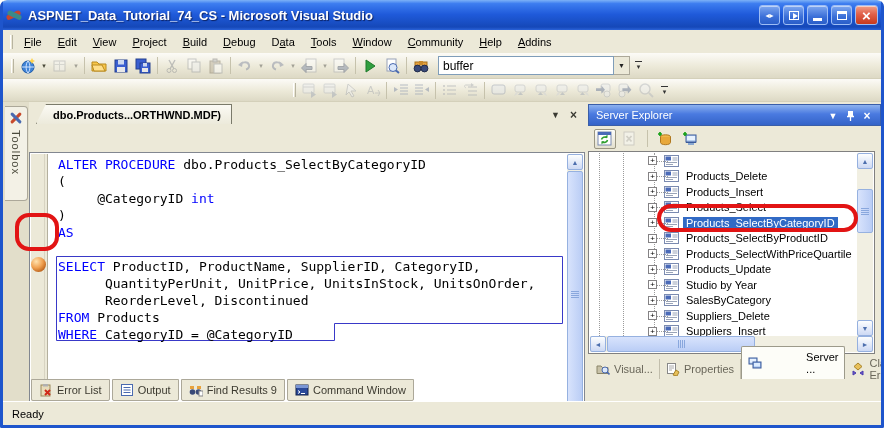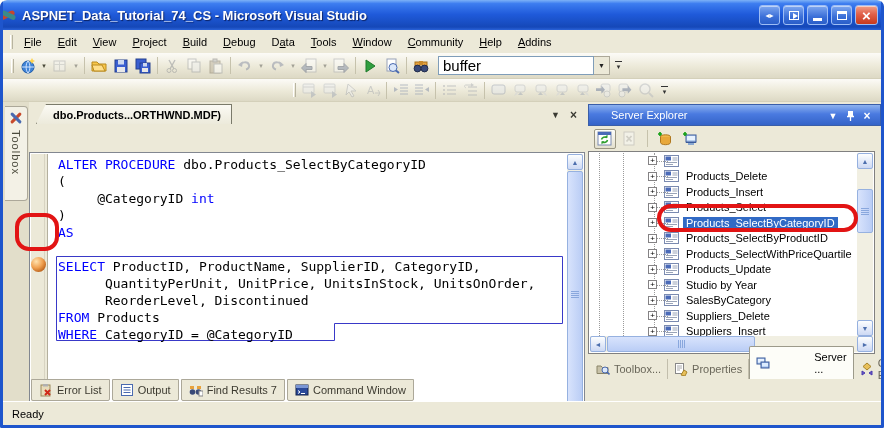--- a/index.html
+++ b/index.html
@@ -5,21 +5,21 @@
   html,body{margin:0;padding:0;width:884px;height:428px;overflow:hidden;background:#fff;
     font-family:"Liberation Sans",sans-serif;}
   *{box-sizing:border-box;}
   .window{position:relative;width:884px;height:428px;background:#ece9d8;overflow:hidden;
     border-radius:7px 7px 0 0;}
   .frame{position:absolute;inset:0;border:3px solid #1e55cc;border-top:none;border-radius:0 0 2px 2px;
     pointer-events:none;z-index:40;}
   
   .titlebar{position:absolute;left:0;top:0;width:884px;height:30px;display:flex;align-items:center;
     background:linear-gradient(180deg,#7db2f7 0%,#3d7df0 12%,#1f5ada 48%,#1548b8 90%,#2a62d8 100%);
-    border-radius:7px 7px 0 0;}
+    border-radius:7px 7px 0 0;padding-left:6px;}
   .title-text{color:#fff;font-weight:bold;font-size:13px;margin-left:6px;
     text-shadow:1px 1px 1px rgba(0,0,30,.6);white-space:nowrap;}
   #title-buttons{position:absolute;right:6px;top:5px;display:flex;gap:3px;}
   .tbt{width:21px;height:20px;border:1px solid #9dbdf5;border-radius:3px;display:flex;align-items:center;
     justify-content:center;background:linear-gradient(180deg,#7fa8f0,#3b6fd8 60%,#2a5ec8);
     color:#fff;font-size:8px;cursor:default;box-shadow:inset 0 1px 0 rgba(255,255,255,.5);}
   .tbt.close{background:linear-gradient(180deg,#f0a088,#e1604a 45%,#c63a1e);width:23px;}
   .g-pan{font-size:8px;letter-spacing:0;}
   .g-x{font-size:15px;font-weight:bold;line-height:1;}
   .g-min{width:9px;height:3px;background:#fff;margin-top:9px;}
@@ -36,21 +36,21 @@
   .toolbar{position:absolute;left:3px;width:878px;display:flex;align-items:center;
     background:linear-gradient(180deg,#fcfbf7,#ece9d8 55%,#ddd9c5);border-bottom:1px solid #d4d0ba;}
   .tb1{top:53px;height:26px;padding-left:5px;}
   .tb2{top:79px;height:23px;}
   .tbtn{width:22px;height:22px;display:flex;align-items:center;justify-content:center;flex:0 0 auto;}
   .tb2 .tbtn{width:21px;height:20px;}
   .tcaret{font-size:7px;color:#4a4a3a;width:10px;flex:0 0 auto;text-align:center;}
   .tsep{width:1px;height:17px;background:#c6c2ac;margin:0 3px;flex:0 0 auto;}
   .dis{opacity:.45;filter:grayscale(65%);}
   .combo{display:flex;margin-left:6px;flex:0 0 auto;}
-  .combo input{width:156px;height:19px;border:1px solid #7f9db9;font-size:15px;padding:0 4px;
+  .combo input{width:176px;height:19px;border:1px solid #7f9db9;font-size:12px;padding:0 4px;
     font-family:"Liberation Sans",sans-serif;background:#fff;}
   .combo .drop{width:16px;height:19px;border:1px solid #aca899;border-left:none;background:#ece9d8;
     display:flex;align-items:center;justify-content:center;font-size:7px;color:#222;}
   .ovf{display:flex;flex-direction:column;align-items:center;font-size:7px;color:#333;margin-left:5px;
     line-height:1;flex:0 0 auto;}
   .ovf i{display:block;width:7px;border-top:1px solid #333;margin-bottom:1px;}
   
   .toolstrip{position:absolute;left:3px;top:102px;width:26px;height:300px;background:#e2deca;}
   .toolbox-tab{position:absolute;left:2px;top:4px;width:23px;height:95px;background:#f3f1e6;
     border:1px solid #aca899;border-left:none;border-radius:0 4px 4px 0;display:flex;flex-direction:column;
@@ -89,21 +89,21 @@
   .sb-thumb.h{background:linear-gradient(180deg,#d8e3fc,#bacdf5);}
   .sb-grip{width:8px;height:7px;background:repeating-linear-gradient(180deg,#89a7dd 0 1px,transparent 1px 2px);}
   .sb-thumb.h .sb-grip{width:7px;height:8px;background:repeating-linear-gradient(90deg,#89a7dd 0 1px,transparent 1px 2px);}
   
   #left-tabs{position:absolute;left:31px;top:379px;display:flex;gap:2px;}
   .ltab{height:22px;border:1px solid #aca899;background:#ece9d8;display:flex;align-items:center;
     gap:4px;padding:0 7px;font-size:11px;color:#3c3a30;border-radius:0 0 2px 2px;}
   
   .se-title{position:absolute;left:588px;top:104px;width:293px;height:22px;display:flex;align-items:center;
     background:linear-gradient(180deg,#8db2ef,#4a7ae0 45%,#3463c8);color:#fff;font-size:11px;
-    padding-left:22px;border:1px solid #3a5ea8;}
+    padding-left:7px;border:1px solid #3a5ea8;}
   .se-title .t-ic{position:absolute;top:4px;width:14px;height:14px;display:flex;align-items:center;
     justify-content:center;color:#fff;font-size:9px;}
   .se-toolbar{position:absolute;left:588px;top:126px;width:293px;height:25px;display:flex;
     align-items:center;padding-left:6px;gap:3px;background:#ece9d8;}
   .se-btn{width:22px;height:20px;display:flex;align-items:center;justify-content:center;}
   .se-btn.raised{border:1px solid #9a9682;border-radius:2px;background:linear-gradient(#fdfdfa,#e4e0ce);}
   .tree{position:absolute;left:588px;top:151px;width:287px;height:203px;background:#fff;
     border:1px solid #808080;}
   .tree-rows{position:absolute;left:1px;top:1px;right:17px;bottom:17px;overflow:hidden;}
   .tvline{position:absolute;top:0;width:1px;border-left:1px dotted #9a9a9a;}
@@ -548,21 +548,21 @@
       <div class="ltab">
         <span class="icon">
           <svg width="14" height="14" viewBox="0 0 14 14">
             <rect x="1" y="3" width="4" height="3" fill="#e8a23c"></rect>
             <rect x="8" y="3" width="4" height="3" fill="#e8a23c"></rect>
             <circle cx="3.5" cy="9" r="2.8" fill="#3a4a78"></circle>
             <circle cx="9.5" cy="9" r="2.8" fill="#3a4a78"></circle>
             <rect x="10" y="8" width="4" height="5" fill="#fff" stroke="#888"></rect>
           </svg>
         </span>
-        <span>Find Results 7</span>
+        <span>Find Results 9</span>
       </div>
       <div class="ltab">
         <span class="icon">
           <svg width="14" height="14" viewBox="0 0 14 14">
             <rect x="1" y="2" width="12" height="10" fill="#2a4a9a" stroke="#14244a"></rect>
             <rect x="1" y="2" width="12" height="3" fill="#7a96d4"></rect>
             <path d="M3 7.5l2 1.5-2 1.5" stroke="#fff" fill="none"></path>
             <path d="M6 10.5h4" stroke="#fff"></path>
           </svg>
         </span>
@@ -793,21 +793,21 @@
 
   <div id="right-tabs">
       <div class="rtab">
         <span class="icon">
           <svg width="14" height="14" viewBox="0 0 14 14">
             <path d="M1 4h4l1.5 1.5H12v6H1z" fill="#c8c2a8" stroke="#8a8468"></path>
             <circle cx="9" cy="8" r="3" fill="#dce8fa" stroke="#4a6ab0"></circle>
             <path d="M11 10l2.5 2.5" stroke="#4a6ab0" stroke-width="1.6"></path>
           </svg>
         </span>
-        <span>Toolbox...</span>
+        <span>Visual...</span>
       </div>
       <div class="rtab">
         <span class="icon">
           <svg width="14" height="14" viewBox="0 0 14 14">
             <rect x="1.5" y="1.5" width="8" height="10" fill="#fff" stroke="#888"></rect>
             <path d="M3 4h5M3 6h5M3 8h3" stroke="#aaa"></path>
             <path d="M7 13l3-5 3 2-2 4z" fill="#e8c05a" stroke="#a8842a"></path>
           </svg>
         </span>
         <span>Properties</span>

